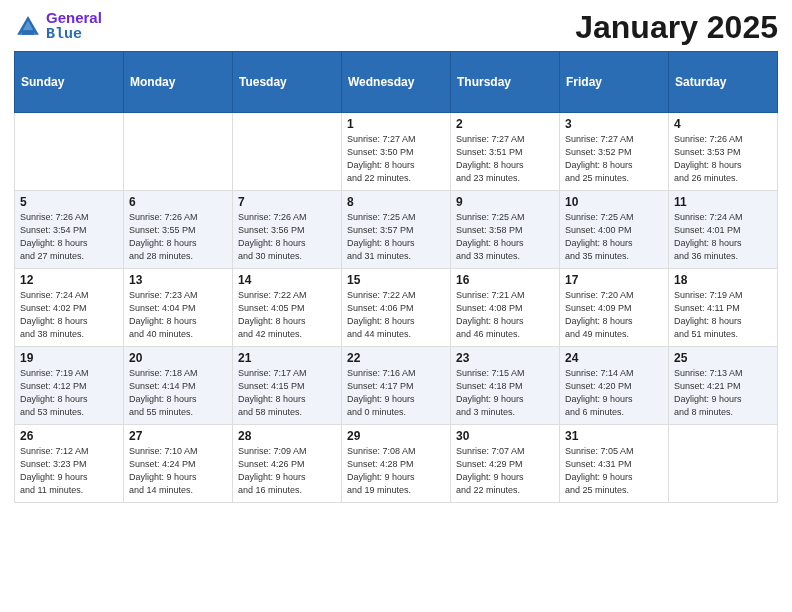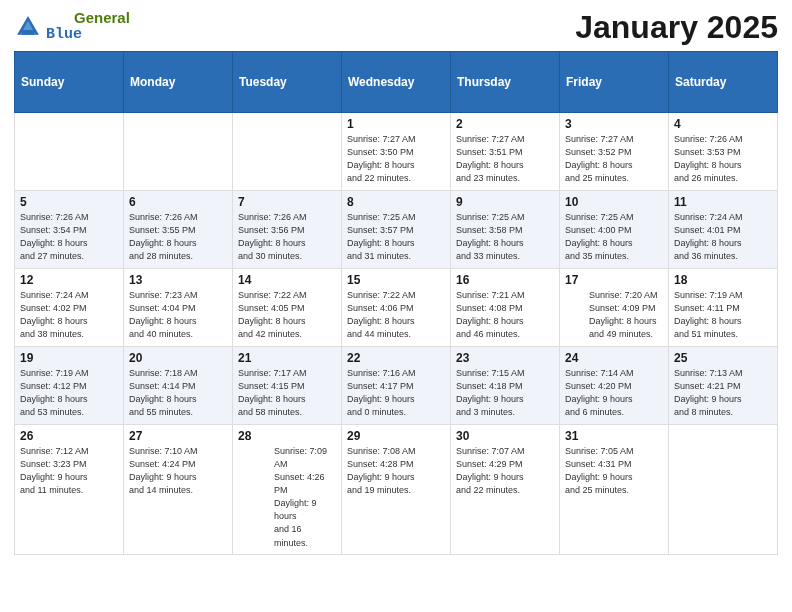--- a/index.html
+++ b/index.html
@@ -26,21 +26,21 @@
       gap: 4px;
     }
     .logo-text {
       display: flex;
       flex-direction: column;
       font-weight: bold;
       font-size: 15px;
       line-height: 1.1;
       color: #1a1a1a;
     }
-    .logo-text span.general { color: #4d7c0f; margin-left: 28px; }
+    .logo-text span.general { color: #6d28d9; }
     .logo-text span.blue { color: #2a6db5; font-family: Liberation Mono, monospace; }
     .logo-icon {
       width: 28px;
       height: 28px;
     }
     .title-block {
       text-align: right;
     }
     .title-block h1 {
       font-size: 32px;
@@ -247,21 +247,21 @@
           </td>
           <td>
             <span class="day-number">16</span>
             <div class="day-info" style="white-space: pre-line;">Sunrise: 7:21 AM
 Sunset: 4:08 PM
 Daylight: 8 hours
 and 46 minutes.</div>
           </td>
           <td>
             <span class="day-number">17</span>
-            <div class="day-info" style="white-space: pre-line; margin-left: 24px;">Sunrise: 7:20 AM
+            <div class="day-info" style="white-space: pre-line;">Sunrise: 7:20 AM
 Sunset: 4:09 PM
 Daylight: 8 hours
 and 49 minutes.</div>
           </td>
           <td>
             <span class="day-number">18</span>
             <div class="day-info" style="white-space: pre-line;">Sunrise: 7:19 AM
 Sunset: 4:11 PM
 Daylight: 8 hours
 and 51 minutes.</div>
@@ -328,21 +328,21 @@
           </td>
           <td>
             <span class="day-number">27</span>
             <div class="day-info" style="white-space: pre-line;">Sunrise: 7:10 AM
 Sunset: 4:24 PM
 Daylight: 9 hours
 and 14 minutes.</div>
           </td>
           <td>
             <span class="day-number">28</span>
-            <div class="day-info" style="white-space: pre-line; margin-left: 36px;">Sunrise: 7:09 AM
+            <div class="day-info" style="white-space: pre-line;">Sunrise: 7:09 AM
 Sunset: 4:26 PM
 Daylight: 9 hours
 and 16 minutes.</div>
           </td>
           <td>
             <span class="day-number">29</span>
             <div class="day-info" style="white-space: pre-line;">Sunrise: 7:08 AM
 Sunset: 4:28 PM
 Daylight: 9 hours
 and 19 minutes.</div>

